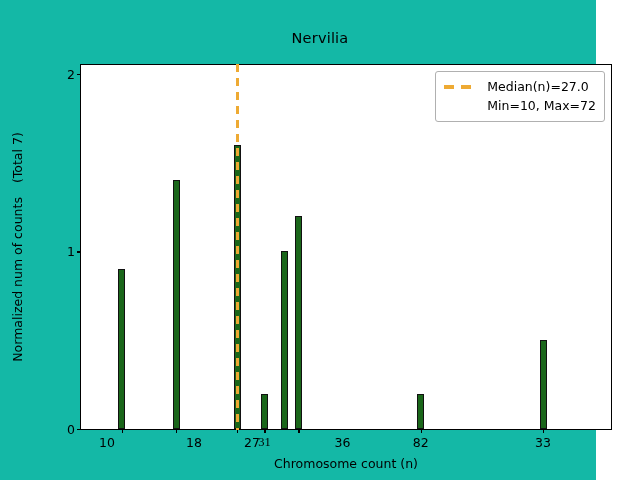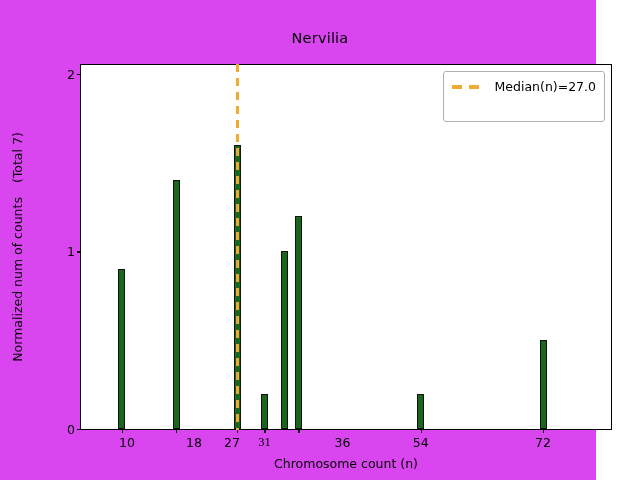--- a/index.html
+++ b/index.html
@@ -10,21 +10,21 @@
   body {
     width: 640px;
     height: 480px;
     font-family: "DejaVu Sans", sans-serif;
     overflow: hidden;
   }
   #figure {
     position: relative;
     width: 596px;
     height: 480px;
-    background: #d946ef;
+    background: #14b8a6;
   }
   
   #chart-title {
     position: absolute;
     left: 0;
     top: 30px;
     width: 640px;
     text-align: center;
     font-size: 14.5px;
     color: #000000;
@@ -180,33 +180,33 @@
     <div id="yticks-layer">
         <div class="ytick-mark" style="top: 364px;"></div>
         <div class="ytick-label" style="top: 364px;">0</div>
         <div class="ytick-mark" style="top: 186.439px;"></div>
         <div class="ytick-label" style="top: 186.439px;">1</div>
         <div class="ytick-mark" style="top: 8.87805px;"></div>
         <div class="ytick-label" style="top: 8.87805px;">2</div>
       </div>
     <div id="xticks-layer">
         <div class="xtick-mark" style="left: 40.7692px;"></div>
-        <div class="xtick-label" style="left: 46px;">10</div>
+        <div class="xtick-label" style="left: 26px;">10</div>
         <div class="xtick-mark" style="left: 95.1282px;"></div>
         <div class="xtick-label" style="left: 113px;">18</div>
         <div class="xtick-mark" style="left: 156.282px;"></div>
-        <div class="xtick-label" style="left: 151px;">27</div>
+        <div class="xtick-label" style="left: 171px;">27</div>
         <div class="xtick-mark" style="left: 183.462px;"></div>
         <div class="xtick-label" style="left: 183.462px; font-family: Liberation Serif, serif;">31</div>
         <div class="xtick-mark" style="left: 217.436px;"></div>
         <div class="xtick-label" style="left: 217.436px; margin-left: 44px;">36</div>
         <div class="xtick-mark" style="left: 339.744px;"></div>
-        <div class="xtick-label" style="left: 339.744px;">54</div>
+        <div class="xtick-label" style="left: 339.744px;">82</div>
         <div class="xtick-mark" style="left: 462.051px;"></div>
-        <div class="xtick-label" style="left: 462.051px;">72</div>
+        <div class="xtick-label" style="left: 462.051px;">33</div>
       </div>
 
     <div id="bars-layer">
         <div class="bar" style="left: 37.2692px; width: 7px; height: 159.805px; background: rgb(26, 102, 26); border-color: rgb(17, 17, 17);"></div>
         <div class="bar" style="left: 91.6282px; width: 7px; height: 248.585px; background: rgb(26, 102, 26); border-color: rgb(17, 17, 17);"></div>
         <div class="bar" style="left: 152.782px; width: 7px; height: 284.098px; background: rgb(26, 102, 26); border-color: rgb(17, 17, 17);"></div>
         <div class="bar" style="left: 179.962px; width: 7px; height: 35.5122px; background: rgb(26, 102, 26); border-color: rgb(17, 17, 17);"></div>
         <div class="bar" style="left: 200.346px; width: 7px; height: 177.561px; background: rgb(26, 102, 26); border-color: rgb(17, 17, 17);"></div>
         <div class="bar" style="left: 213.936px; width: 7px; height: 213.073px; background: rgb(26, 102, 26); border-color: rgb(17, 17, 17);"></div>
         <div class="bar" style="left: 336.244px; width: 7px; height: 35.5122px; background: rgb(26, 102, 26); border-color: rgb(17, 17, 17);"></div>
@@ -216,17 +216,18 @@
 
     <div id="xlabel">Chromosome count (n)</div>
 
     <div id="legend">
       <div class="legend-row">
         <span class="legend-swatch"></span>
         <span class="legend-text">Median(n)=27.0</span>
       </div>
       <div class="legend-row">
         <span class="legend-swatch blank"></span>
+        <span class="legend-text">Min=10, Max=72</span>
       </div>
     </div>
 
   </div>
 </div>
 
 </body></html>

